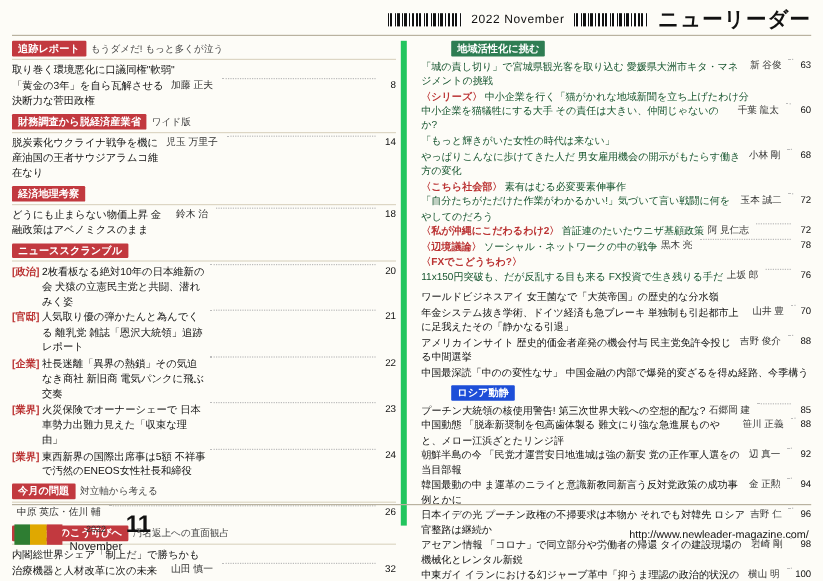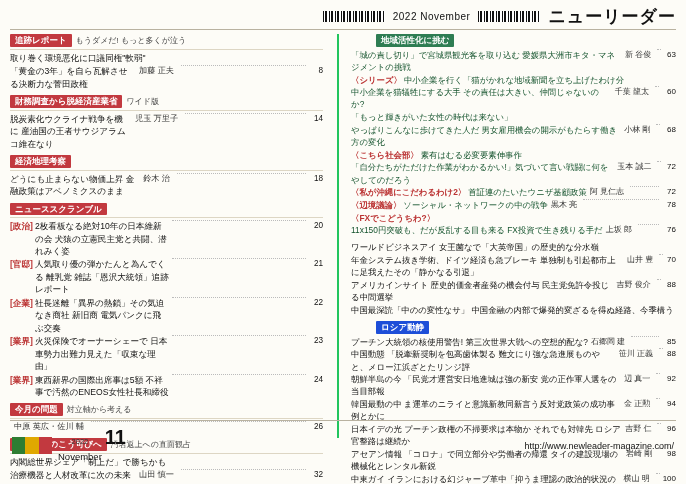--- a/index.html
+++ b/index.html
@@ -16,21 +16,21 @@
   .masthead{display:flex;align-items:center;justify-content:flex-end;gap:8px;height:20px;}
   .barcode{display:inline-block;height:11px;width:62px;
     background:repeating-linear-gradient(90deg,#111 0 1px,#fff 1px 2px,#111 2px 4px,#fff 4px 6px);}
   .issue-date{font-size:10px;letter-spacing:.5px;color:#111;}
   .logo{font-size:17px;font-weight:bold;letter-spacing:1px;color:#111;}
   .rule-top{border-top:1px solid #b9b2a0;margin:3px 0 4px 0;}
 
   
   .cols{display:flex;gap:8px;height:404px;}
   .col{width:50%;box-sizing:border-box;}
-  .col-left{padding-right:14px;border-right:2px solid #22c55e;}
+  .col-left{padding-right:4px;border-right:5px solid #22c55e;}
   .col-right{padding-left:4px;}
 
   
   .sec{margin-bottom:5px;}
   .sec-head{display:flex;align-items:center;gap:4px;margin-bottom:2px;}
   .sec-tag{
     display:inline-block;font-size:8.5px;font-weight:bold;color:#fff;background:#c2393f;
     padding:1px 5px 1px 5px;border-radius:1px;line-height:1.25;
   }
   .sec-sub{font-size:8px;color:#444;}

